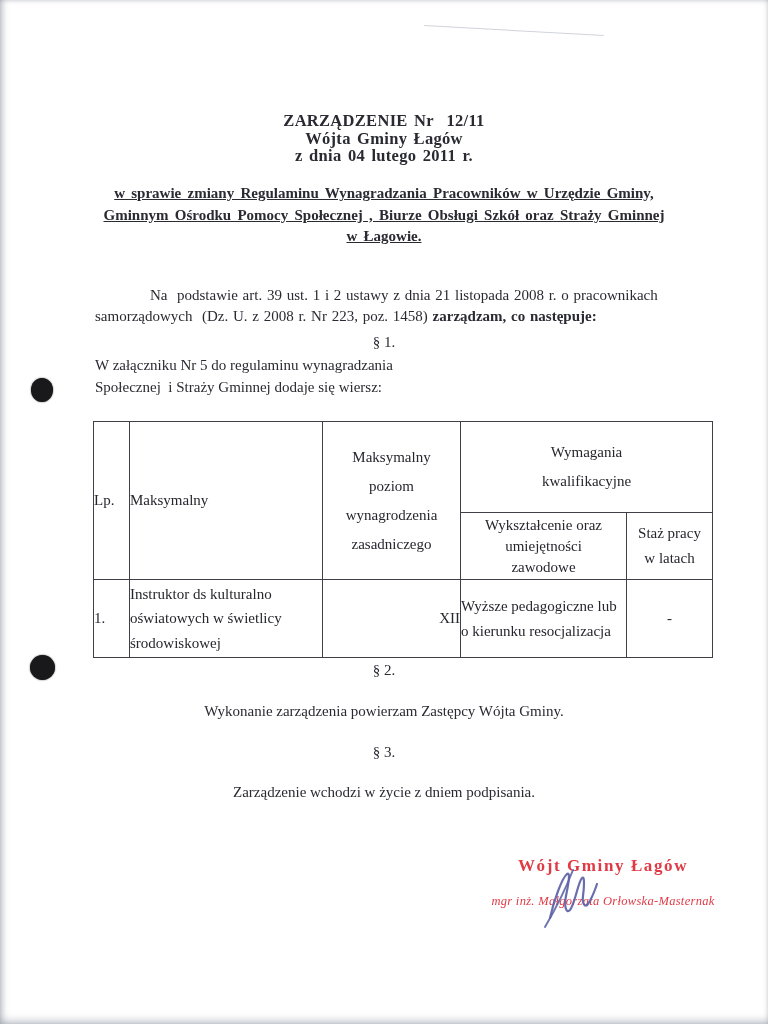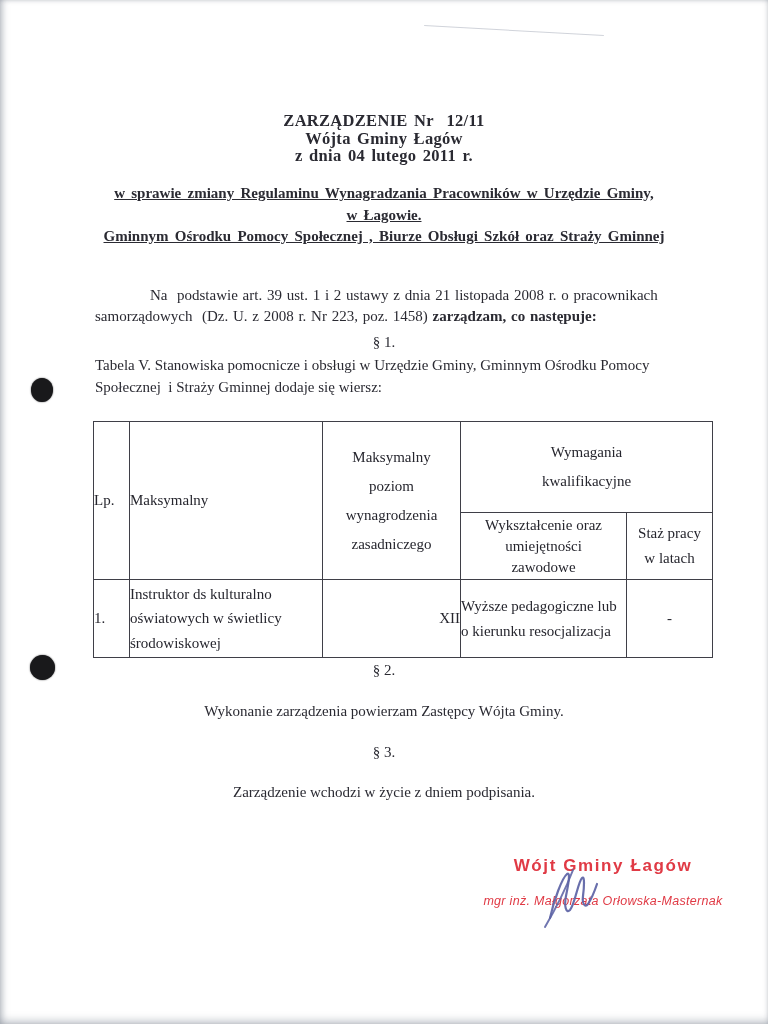--- a/index.html
+++ b/index.html
@@ -100,21 +100,21 @@
 
   #sec2-mark { top: 662px; }
   #sec2-text { top: 703px; left: 0; width: 768px; text-align: center; font-size: 15px; }
   #sec3-mark { top: 744px; }
   #sec3-text { top: 784px; left: 0; width: 768px; text-align: center; font-size: 15px; }
 
   
   #signature-block {
     top: 856px; left: 470px; width: 266px;
     text-align: center;
-    font-family: Liberation Sans, sans-serif;
+    font-family: Liberation Serif, serif;
     color: #e03a45;
   }
   #stamp-title {
     font-size: 17px;
     font-weight: bold;
     letter-spacing: 1.6px;
   }
   #stamp-name {
     margin-top: 18px;
     font-size: 12.5px;
@@ -145,33 +145,33 @@
   <div id="crease-line" class="abs"></div>
 
   <div id="title-block" class="abs">
     <div class="pre">ZARZĄDZENIE Nr  12/11</div>
     <div class="pre">Wójta Gminy Łagów</div>
     <div class="pre">z dnia 04 lutego 2011 r.</div>
   </div>
 
   <div id="subject-block" class="abs">
     <div class="pre">w sprawie zmiany Regulaminu Wynagradzania Pracowników w Urzędzie Gminy,</div>
+    <div class="pre">Gminnym Ośrodku Pomocy Społecznej , Biurze Obsługi Szkół oraz Straży Gminnej</div>
     <div class="pre">w Łagowie.</div>
-    <div class="pre">Gminnym Ośrodku Pomocy Społecznej , Biurze Obsługi Szkół oraz Straży Gminnej</div>
   </div>
 
   <div id="legal-block" class="abs">
     <div class="indent pre">Na  podstawie art. 39 ust. 1 i 2 ustawy z dnia 21 listopada 2008 r. o pracownikach</div>
     <div><span class="pre">samorządowych  (Dz. U. z 2008 r. Nr 223, poz. 1458)</span> <b>zarządzam, co następuje:</b></div>
   </div>
 
   <div id="sec1-mark" class="abs section-mark">§ 1.</div>
 
   <div id="sec1-body" class="abs">
-    <div class="pre">Tabela V. Stanowiska pomocnicze i obsługi w Urzędzie Gminy, Gminnym Ośrodku Pomocy</div>
+    <div class="pre">W załączniku Nr 5 do regulaminu wynagradzania</div>
     <div class="pre">Społecznej  i Straży Gminnej dodaje się wiersz:</div>
   </div>
 
   <table id="positions-table" class="abs">
     <colgroup>
       <col style="width:36px">
       <col style="width:193px">
       <col style="width:138px">
       <col style="width:166px">
       <col style="width:86px">

